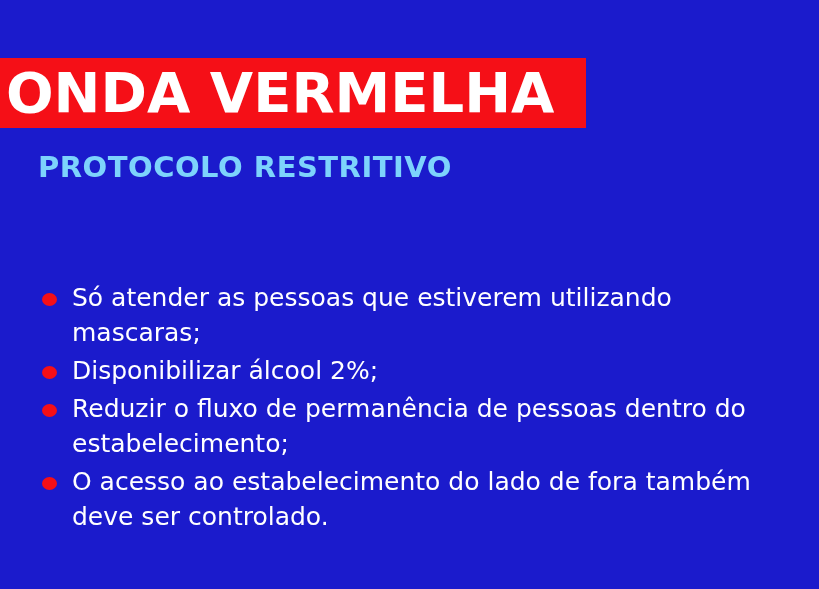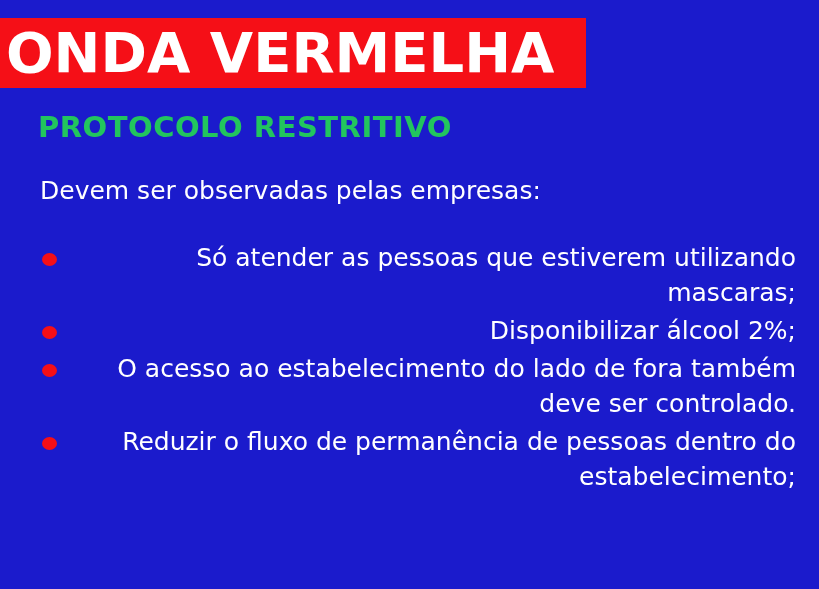--- a/index.html
+++ b/index.html
@@ -12,20 +12,21 @@
     background: #1b1bcc;
     font-family: "DejaVu Sans", sans-serif;
     overflow: hidden;
   }
   .poster {
     position: relative;
     width: 819px;
     height: 501px;
     background: #1b1bcc;
     box-sizing: border-box;
+    margin-top: 40px;
   }
   .title-bar {
     position: absolute;
     left: 0;
     top: 18px;
     width: 586px;
     height: 70px;
     background: #f50f17;
     display: flex;
     align-items: center;
@@ -37,21 +38,21 @@
     font-weight: bold;
     letter-spacing: 0px;
     line-height: 1;
     padding-left: 6px;
     white-space: nowrap;
   }
   .subtitle {
     position: absolute;
     left: 38px;
     top: 110px;
-    color: #22c55e;
+    color: #7dd3fc;
     font-family: "DejaVu Sans", sans-serif;
     font-size: 29px;
     font-weight: bold;
     letter-spacing: 0.5px;
     white-space: nowrap;
   }
   .intro {
     position: absolute;
     left: 40px;
     top: 176px;
@@ -96,48 +97,46 @@
   
   .list-item .item-text {
     margin-left: -36px;
     display: block;
     padding-left: 36px;
     text-indent: 0;
   }
   .list-item.wrap .item-text {
     margin-left: -30px;
     padding-left: 30px;
-    text-align: right;
   }
 </style>
 </head>
 <body>
 
 <div class="poster">
 
   <div class="title-bar">
     <div class="title-text">ONDA VERMELHA</div>
   </div>
 
   <div class="subtitle">PROTOCOLO RESTRITIVO</div>
 
-  <div class="intro">Devem ser observadas pelas empresas:</div>
 
   <ul class="list">
     <li class="list-item wrap">
       <span class="bullet"></span>
       <span class="item-text">Só atender as pessoas que estiverem utilizando mascaras;</span>
     </li>
     <li class="list-item wrap">
       <span class="bullet"></span>
       <span class="item-text">Disponibilizar álcool 2%;</span>
     </li>
     <li class="list-item wrap">
       <span class="bullet"></span>
-      <span class="item-text">O acesso ao estabelecimento do lado de fora também deve ser controlado.</span>
+      <span class="item-text">Reduzir o fluxo de permanência de pessoas dentro do estabelecimento;</span>
     </li>
     <li class="list-item wrap">
       <span class="bullet"></span>
-      <span class="item-text">Reduzir o fluxo de permanência de pessoas dentro do estabelecimento;</span>
+      <span class="item-text">O acesso ao estabelecimento do lado de fora também deve ser controlado.</span>
     </li>
   </ul>
 
 </div>
 
 </body></html>

